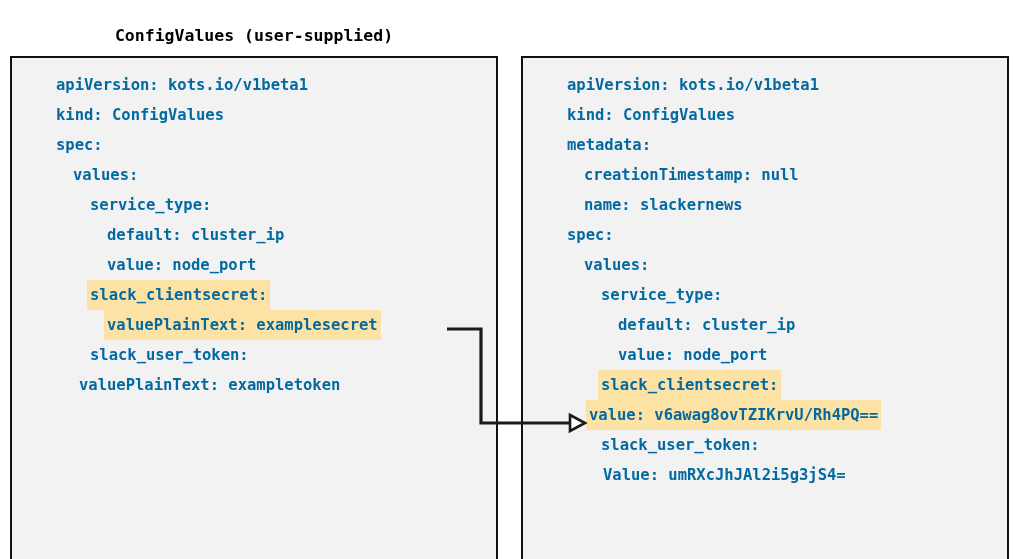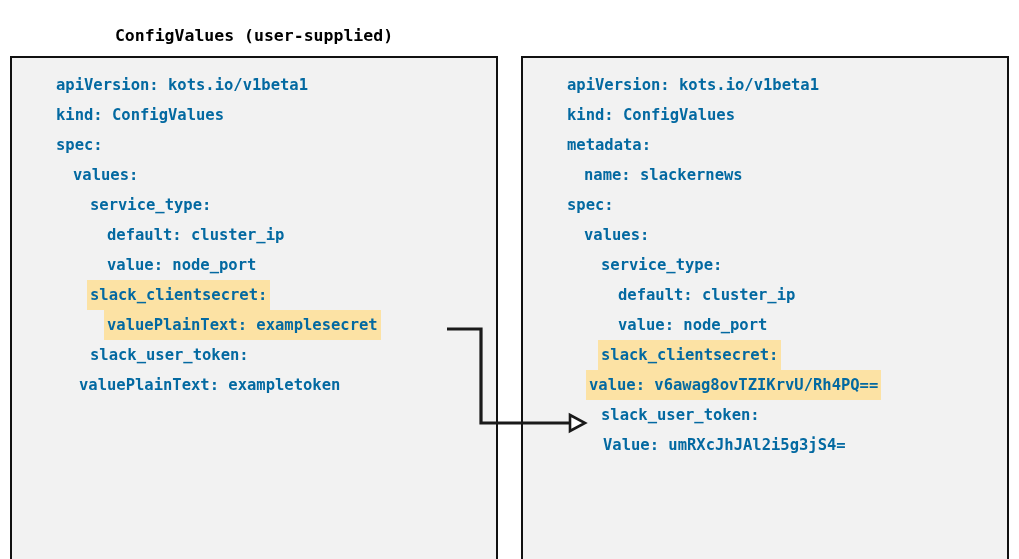--- a/index.html
+++ b/index.html
@@ -107,20 +107,21 @@
         <div class="code-line" style="padding-left: 46px;"><span class="seg">slack_user_token:</span></div>
         <div class="code-line" style="padding-left: 35px;"><span class="seg">valuePlainText: exampletoken</span></div>
       </div>
   </div>
 
   <div class="panel" id="panel-right">
     <div class="code-block" id="code-right">
         <div class="code-line" style="padding-left: 12px;"><span class="seg">apiVersion: kots.io/v1beta1</span></div>
         <div class="code-line" style="padding-left: 12px;"><span class="seg">kind: ConfigValues</span></div>
         <div class="code-line" style="padding-left: 12px;"><span class="seg">metadata:</span></div>
+        <div class="code-line" style="padding-left: 29px;"><span class="seg">creationTimestamp: null</span></div>
         <div class="code-line" style="padding-left: 29px;"><span class="seg">name: slackernews</span></div>
         <div class="code-line" style="padding-left: 12px;"><span class="seg">spec:</span></div>
         <div class="code-line" style="padding-left: 29px;"><span class="seg">values:</span></div>
         <div class="code-line" style="padding-left: 46px;"><span class="seg">service_type:</span></div>
         <div class="code-line" style="padding-left: 63px;"><span class="seg">default: cluster_ip</span></div>
         <div class="code-line" style="padding-left: 63px;"><span class="seg">value: node_port</span></div>
         <div class="code-line hl" style="padding-left: 46px;"><span class="seg">slack_clientsecret:</span></div>
         <div class="code-line hl" style="padding-left: 34px;"><span class="seg">value: v6awag8ovTZIKrvU/Rh4PQ==</span></div>
         <div class="code-line" style="padding-left: 46px;"><span class="seg">slack_user_token:</span></div>
         <div class="code-line" style="padding-left: 48px;"><span class="seg">Value: umRXcJhJAl2i5g3jS4=</span></div>

